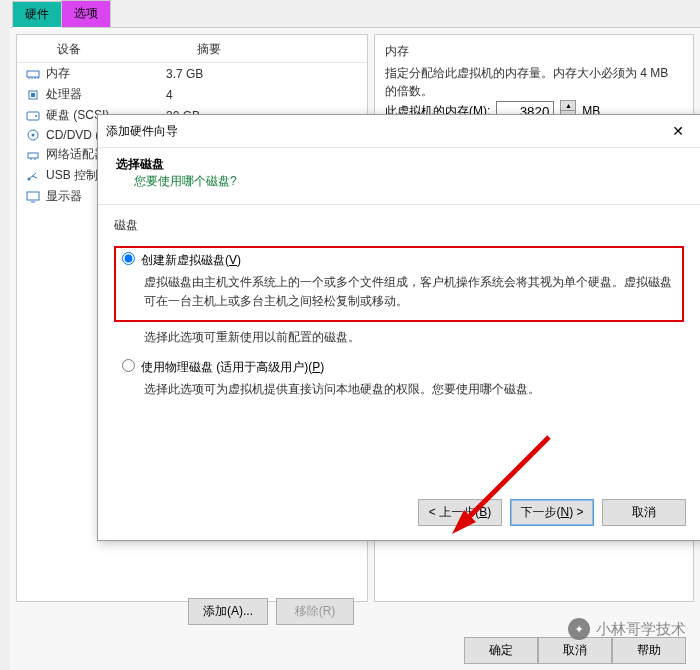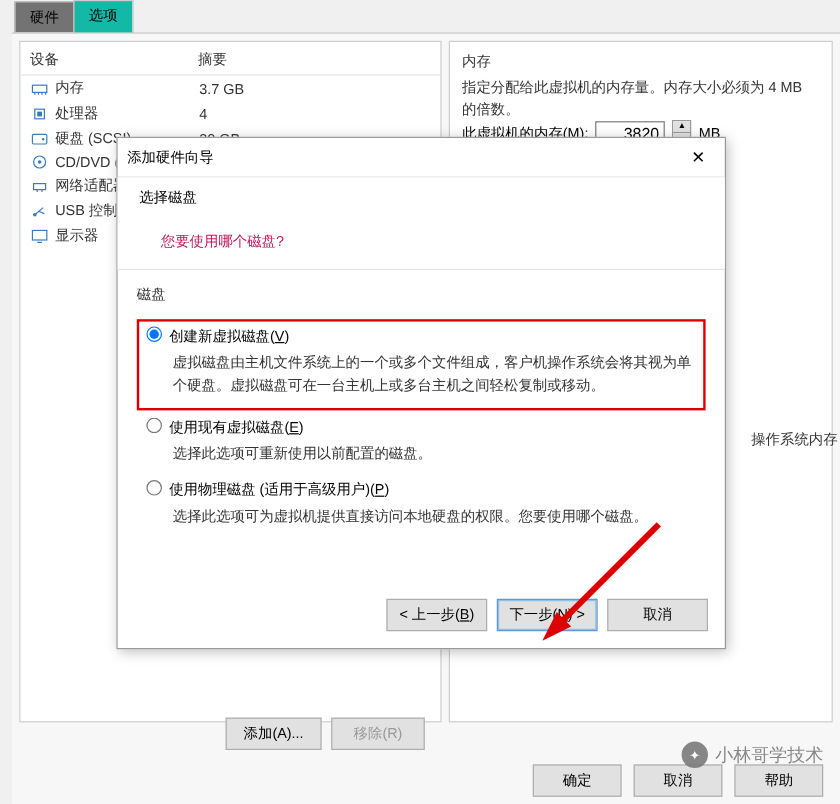--- a/index.html
+++ b/index.html
@@ -23,26 +23,26 @@
   .tabs {
     display: flex;
     background: #f0f0f0;
     border-bottom: 1px solid #ccc;
     padding-left: 2px;
   }
   .tab {
     padding: 4px 12px 4px 12px;
     border: 1px solid #ccc;
     border-bottom: none;
-    background: #14b8a6;
+    background: #d946ef;
     margin-right: -1px;
     cursor: pointer;
   }
   .tab.active {
-    background: #737373;
+    background: #14b8a6;
     border-bottom: 1px solid #fff;
     position: relative;
     top: 1px;
   }
   .content-area {
     display: flex;
     padding: 6px 6px;
     height: 580px;
   }
   .left-panel {
@@ -53,21 +53,21 @@
     margin-right: 6px;
     display: flex;
     flex-direction: column;
   }
   .hw-header {
     display: flex;
     border-bottom: 1px solid #e5e5e5;
     padding: 6px 8px 4px 8px;
     color: #333;
   }
-  .hw-header .col-dev { width: 140px; }
+  .hw-header .col-dev { width: 140px; margin-left: 32px; }
   .hw-list { flex: 1; }
   .hw-row {
     display: flex;
     padding: 2px 8px;
     align-items: center;
     cursor: pointer;
   }
   .hw-row .icon { width: 16px; height: 14px; margin-right: 5px; display:inline-flex; align-items:center; justify-content:center; }
   .hw-row .dev { width: 120px; color: #333; }
   .hw-row .summ { color: #333; }
@@ -123,31 +123,31 @@
     right: 0; top: 356px;
     writing-mode: horizontal-tb;
     color: #333;
     padding: 2px;
   }
 
   
   .bottom-bar {
     position:absolute;
     bottom: 2px; right: 10px;
-    display:flex; gap:10px;
+    display:flex; 
     padding:4px;
     align-items:center;
   }
   .bottom-bar .btn { min-width: 74px; }
 
   
   .dialog {
     position: absolute;
     left: 97px; top: 114px;
-    width: 508px; height: 427px;
+    width: 604px; height: 427px;
     background: #fff;
     border: 1px solid #999;
     box-shadow: 2px 2px 10px rgba(0,0,0,.25);
     display:flex; flex-direction:column;
   }
   .dlg-title {
     display:flex; align-items:center;
     padding: 6px 8px;
     border-bottom: 1px solid #e5e5e5;
   }
@@ -156,22 +156,22 @@
     width: 28px; height: 20px;
     display:flex; align-items:center; justify-content:center;
     cursor:pointer;
     font-size: 14px;
   }
   .dlg-header {
     padding: 8px 18px 14px 18px;
     border-bottom: 1px solid #e5e5e5;
     background:#fff;
   }
-  .dlg-header .h1 { font-weight: normal; margin-bottom: 20px; }
-  .dlg-header .h2 { padding-left: 18px; color:#be185d; }
+  .dlg-header .h1 { font-weight: bold; margin-bottom: 0; }
+  .dlg-header .h2 { padding-left: 18px; color:#15803d; }
   .dlg-body {
     padding: 12px 16px;
     flex:1;
   }
   .fieldset-label { color:#333; margin-bottom:12px; }
   .radio-block { padding: 6px 8px 6px 8px; }
   .radio-block.highlight {
     border: 2px solid #d00;
     padding: 4px 6px 10px 6px;
   }
@@ -355,26 +355,20 @@
       <div class="radio-row">
         <input type="radio" name="disk" checked="" style="">
         <span>
           <span>创建新虚拟磁盘(</span><span class="hotkey">V</span><span>)</span>
         </span>
       </div>
       <div class="radio-desc">虚拟磁盘由主机文件系统上的一个或多个文件组成，客户机操作系统会将其视为单个硬盘。虚拟磁盘可在一台主机上或多台主机之间轻松复制或移动。</div>
     </div>
 
     <div class="radio-block">
-      <div class="radio-row">
-        <input type="radio" name="disk" style="">
-        <span>
-          <span>使用现有虚拟磁盘(</span><span class="hotkey">E</span><span>)</span>
-        </span>
-      </div>
       <div class="radio-desc">选择此选项可重新使用以前配置的磁盘。</div>
     </div>
 
     <div class="radio-block">
       <div class="radio-row">
         <input type="radio" name="disk" style="">
         <span>
           <span>使用物理磁盘 (适用于高级用户)(</span><span class="hotkey">P</span><span>)</span>
         </span>
       </div>

